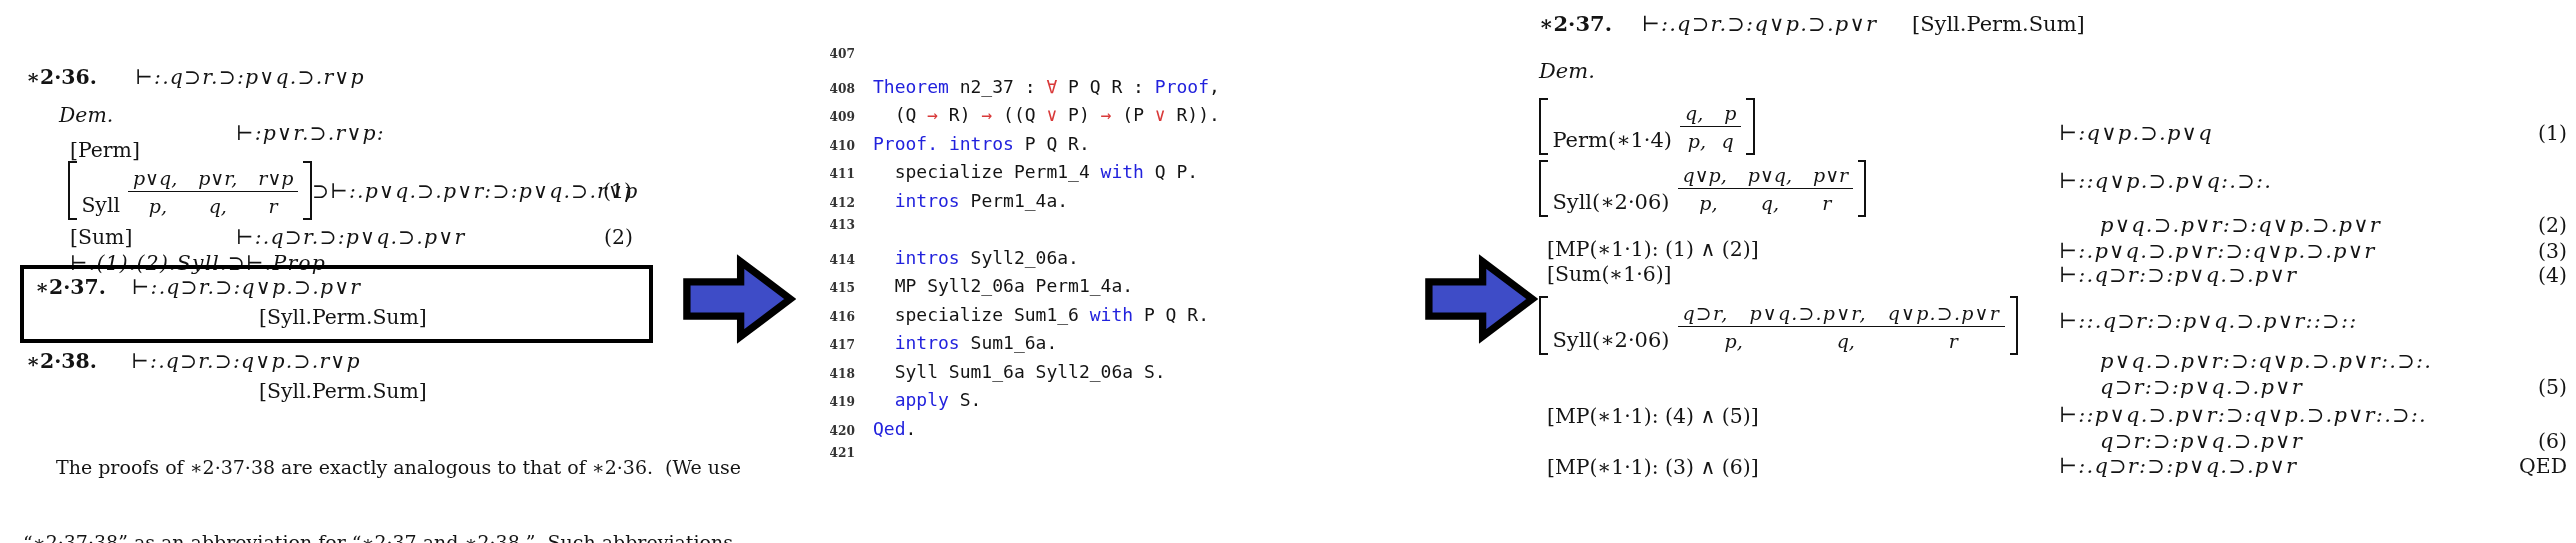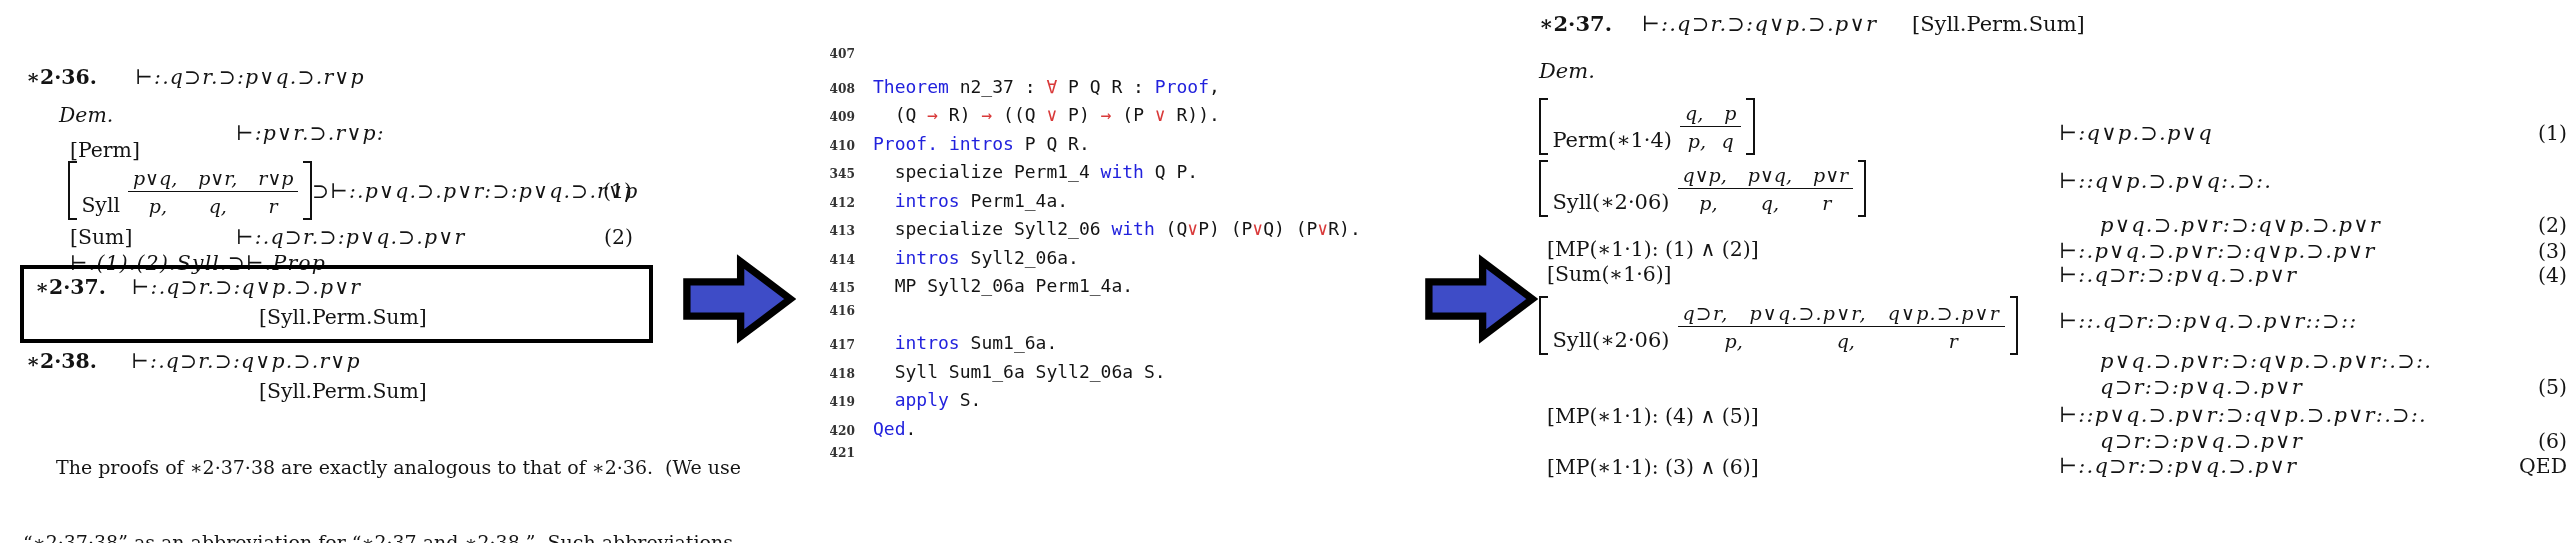--- a/index.html
+++ b/index.html
@@ -128,41 +128,41 @@
       </div>
     <div class="code-line" style="top:104px">
         <span class="lineno">409</span>
         <span class="code-text"><span class="seg-p">  (Q </span><span class="seg-r">→</span><span class="seg-p"> R) </span><span class="seg-r">→</span><span class="seg-p"> ((Q </span><span class="seg-r">∨</span><span class="seg-p"> P) </span><span class="seg-r">→</span><span class="seg-p"> (P </span><span class="seg-r">∨</span><span class="seg-p"> R)).</span></span>
       </div>
     <div class="code-line" style="top:133px">
         <span class="lineno">410</span>
         <span class="code-text"><span class="seg-k">Proof</span><span class="seg-k">.</span><span class="seg-p"> </span><span class="seg-k">intros</span><span class="seg-p"> P Q R.</span></span>
       </div>
     <div class="code-line" style="top:161px">
-        <span class="lineno">345</span>
+        <span class="lineno">411</span>
         <span class="code-text"><span class="seg-p">  specialize Perm1_4 </span><span class="seg-k">with</span><span class="seg-p"> Q P.</span></span>
       </div>
     <div class="code-line" style="top:190px">
         <span class="lineno">412</span>
         <span class="code-text"><span class="seg-p">  </span><span class="seg-k">intros</span><span class="seg-p"> Perm1_4a.</span></span>
       </div>
     <div class="code-line" style="top:218px">
         <span class="lineno">413</span>
-        <span class="code-text"><span class="seg-p">  specialize Syll2_06 </span><span class="seg-k">with</span><span class="seg-p"> (Q</span><span class="seg-r">∨</span><span class="seg-p">P) (P</span><span class="seg-r">∨</span><span class="seg-p">Q) (P</span><span class="seg-r">∨</span><span class="seg-p">R).</span></span>
       </div>
     <div class="code-line" style="top:247px">
         <span class="lineno">414</span>
         <span class="code-text"><span class="seg-p">  </span><span class="seg-k">intros</span><span class="seg-p"> Syll2_06a.</span></span>
       </div>
     <div class="code-line" style="top:275px">
         <span class="lineno">415</span>
         <span class="code-text"><span class="seg-p">  MP Syll2_06a Perm1_4a.</span></span>
       </div>
     <div class="code-line" style="top:304px">
         <span class="lineno">416</span>
+        <span class="code-text"><span class="seg-p">  specialize Sum1_6 </span><span class="seg-k">with</span><span class="seg-p"> P Q R.</span></span>
       </div>
     <div class="code-line" style="top:332px">
         <span class="lineno">417</span>
         <span class="code-text"><span class="seg-p">  </span><span class="seg-k">intros</span><span class="seg-p"> Sum1_6a.</span></span>
       </div>
     <div class="code-line" style="top:361px">
         <span class="lineno">418</span>
         <span class="code-text"><span class="seg-p">  Syll Sum1_6a Syll2_06a S.</span></span>
       </div>
     <div class="code-line" style="top:389px">

